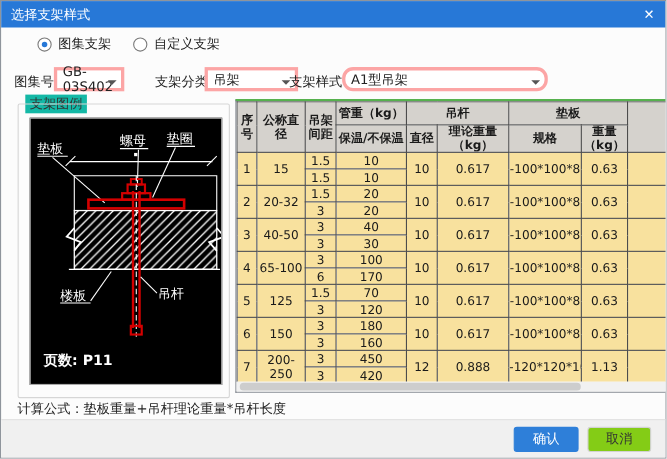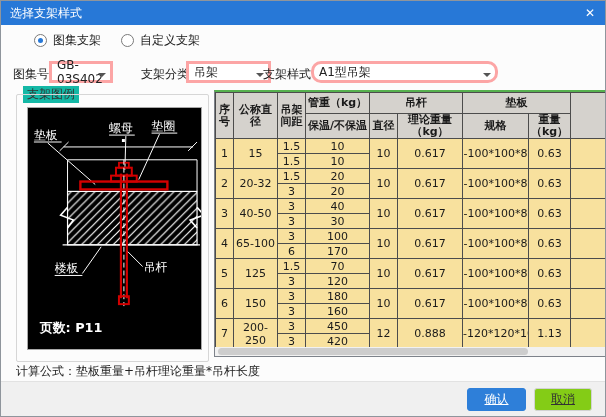--- a/index.html
+++ b/index.html
@@ -51,21 +51,21 @@
   tbody tr { height:15px; }
   th.sliver, td.sliver { border-right:none; }
   
   .vscroll { position:absolute; top:0; right:0; bottom:9px; width:10px; background:#f1f1f1; }
   .vscroll .thumb { position:absolute; top:2px; left:1px; width:8px; height:78%; background:#cdcdcd; border-radius:4px; }
   .hscroll { position:absolute; left:0; right:10px; bottom:0; height:9px; background:#f1f1f1; }
   .hscroll .thumb { position:absolute; left:3px; top:1px; height:7px; width:71%; background:#cdcdcd; border-radius:4px; }
   
   .formula { position:absolute; left:15px; top:362px; font-size:12px; color:#222;text-align:center; }
   .footer { position:absolute; left:0; right:0; bottom:0; height:35px; background:#f0f0f0; border-top:1px solid #e2e2e2; }
-  .btn { position:absolute; top:6px; height:23px; font-size:12px; border-radius:3px; display:flex; align-items:center; justify-content:center; cursor:pointer;text-decoration:underline; }
+  .btn { position:absolute; top:6px; height:23px; font-size:12px; border-radius:3px; display:flex; align-items:center; justify-content:center; cursor:pointer; }
   .btn.primary { right:79px; width:59px; background:#2e7fd9; color:#fff; border:1px solid #2e7fd9; }
   .btn.plain { right:13px; width:58px; background:#84cc16; color:#333; border:1px solid #d2d2d2; }
 </style>
 </head>
 <body>
 
 <div id="dialog">
 
   <div class="titlebar">
     <span class="title">选择支架样式</span>

